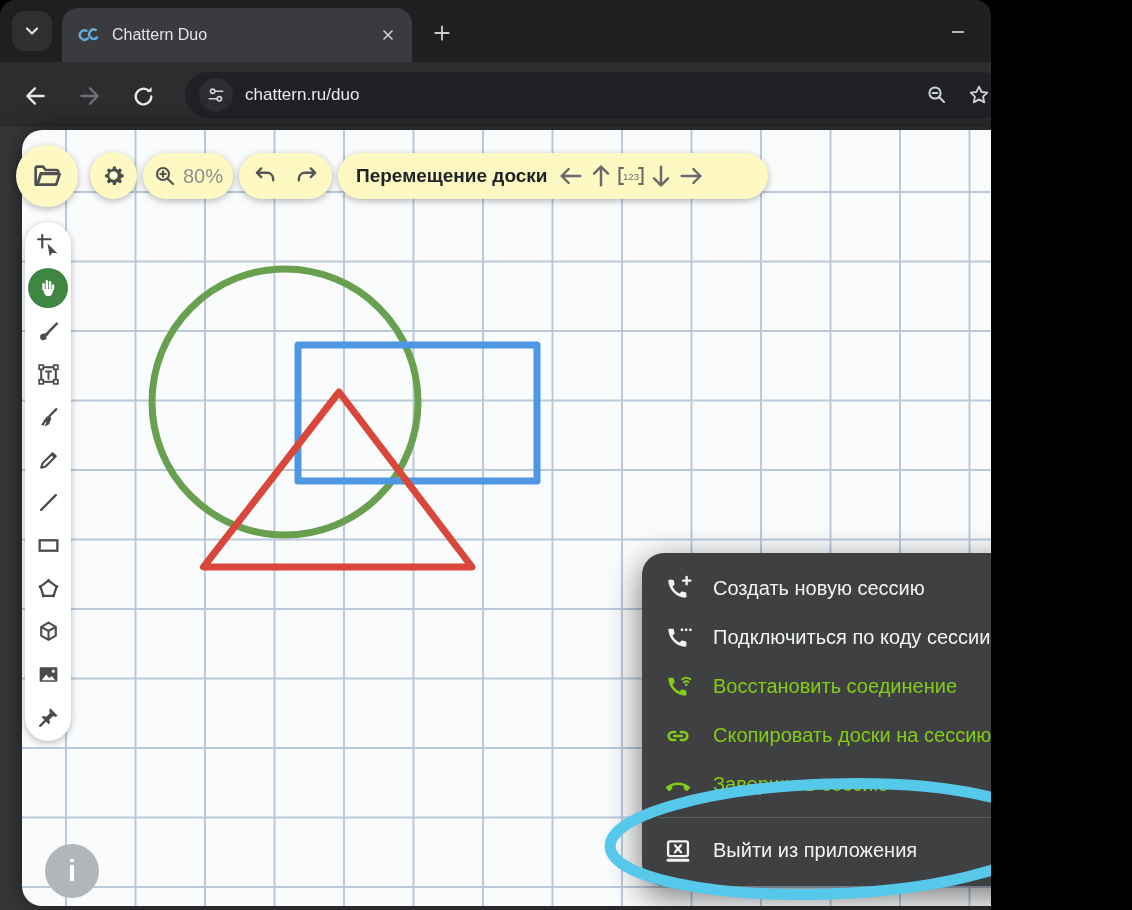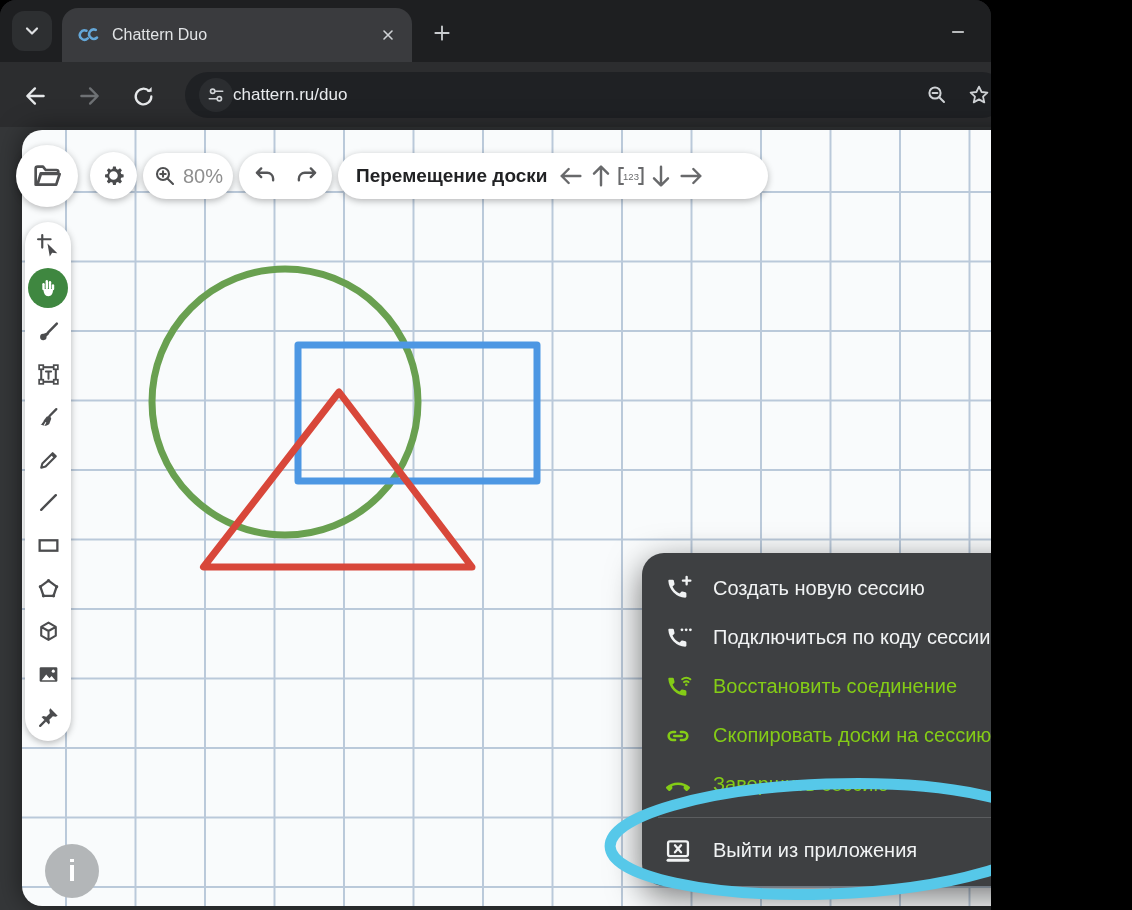--- a/index.html
+++ b/index.html
@@ -13,32 +13,32 @@
     display:flex;align-items:center;padding:0 16px;box-sizing:border-box;}
   .tab-title{color:#e2e4e6;font-size:16px;margin-left:12px;flex:1;white-space:nowrap;overflow:hidden;}
   .newtab-btn{position:absolute;left:424px;top:15px;width:36px;height:36px;display:flex;align-items:center;justify-content:center;}
   .winctl{position:absolute;top:9px;width:46px;height:46px;display:flex;align-items:center;justify-content:center;}
   
   .toolbar{position:absolute;left:0;top:62px;width:100%;height:65px;background:#2c2d2f;}
   .navbtn{position:absolute;top:83px;width:26px;height:26px;display:flex;align-items:center;justify-content:center;}
   .omnibox{position:absolute;left:185px;top:72px;width:820px;height:46px;border-radius:23px;background:#1f2124;
     display:flex;align-items:center;box-sizing:border-box;padding:0 14px;}
   .site-chip{width:34px;height:34px;border-radius:50%;background:#2b2d30;display:flex;align-items:center;justify-content:center;}
-  .url{color:#e8eaed;font-size:17px;flex:1;}
+  .url{color:#e8eaed;font-size:17px;margin-left:12px;flex:1;}
   .omni-ic{margin-left:18px;display:flex;}
   
   .content{position:absolute;left:0;top:127px;width:1132px;height:783px;background:#353739;}
   .canvas{position:absolute;left:22px;top:3px;width:1032px;height:776px;border-radius:20px;background:#f9fbfc;
     box-shadow:0 0 26px rgba(0,0,0,.5);
     background-image:linear-gradient(to right,#bac9da 1.5px,transparent 1.5px),
                      linear-gradient(to bottom,#bac9da 1.5px,transparent 1.5px);
     background-size:69.5px 69.5px;background-position:43px 61px;}
   .shapes{position:absolute;left:22px;top:3px;z-index:5;}
   
-  .float{position:absolute;background:#ffffff;box-shadow:0 2px 7px rgba(0,0,0,.28);z-index:20;
+  .float{position:absolute;background:#fef9c3;box-shadow:0 2px 7px rgba(0,0,0,.28);z-index:20;
     display:flex;align-items:center;justify-content:center;}
   .circle-btn{border-radius:50%;}
   .pill{border-radius:23px;}
   .zoom-label{color:#8f8f8f;font-size:20px;margin-left:6px;}
   .move-label{font-weight:bold;font-size:19px;color:#212224;white-space:nowrap;}
   .move-pill{justify-content:flex-start;padding:0 16px 0 18px;box-sizing:border-box;}
   .arrow-btn{display:flex;align-items:center;justify-content:center;width:30px;height:30px;}
   
   .palette{position:absolute;left:25px;top:95px;width:46px;height:519px;background:#fff;border-radius:23px;
     box-shadow:0 2px 7px rgba(0,0,0,.28);z-index:20;display:flex;flex-direction:column;padding:2px 0;box-sizing:border-box;}

